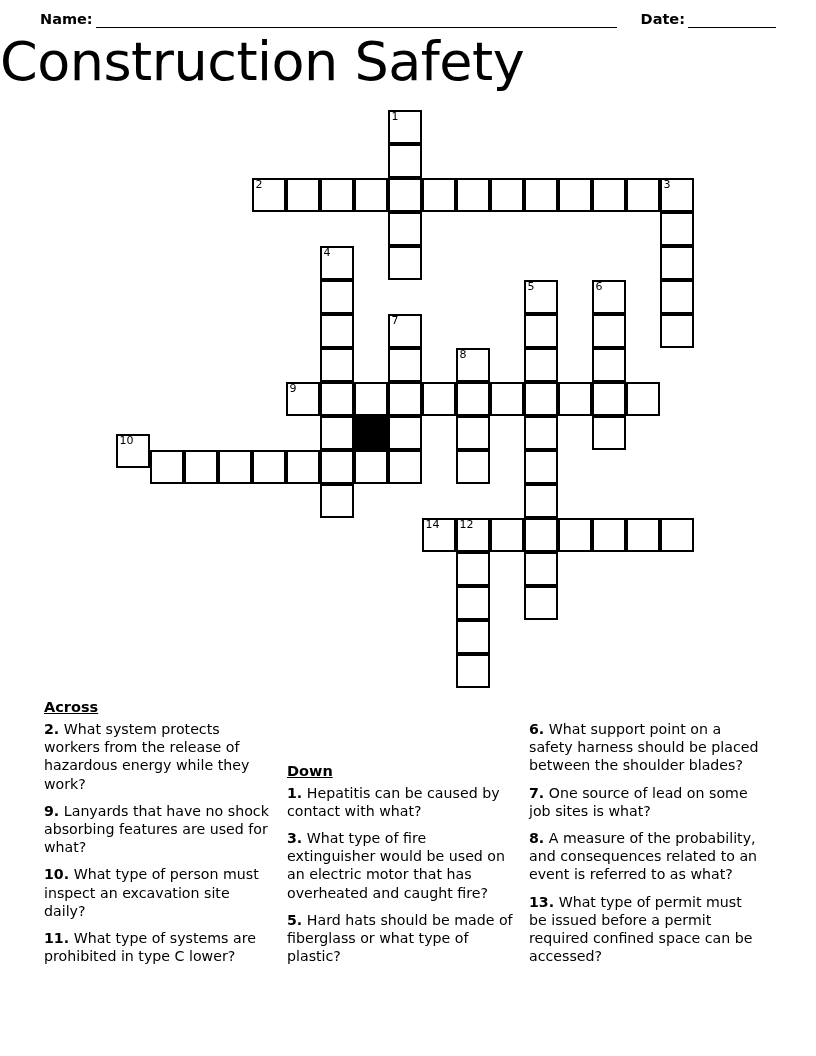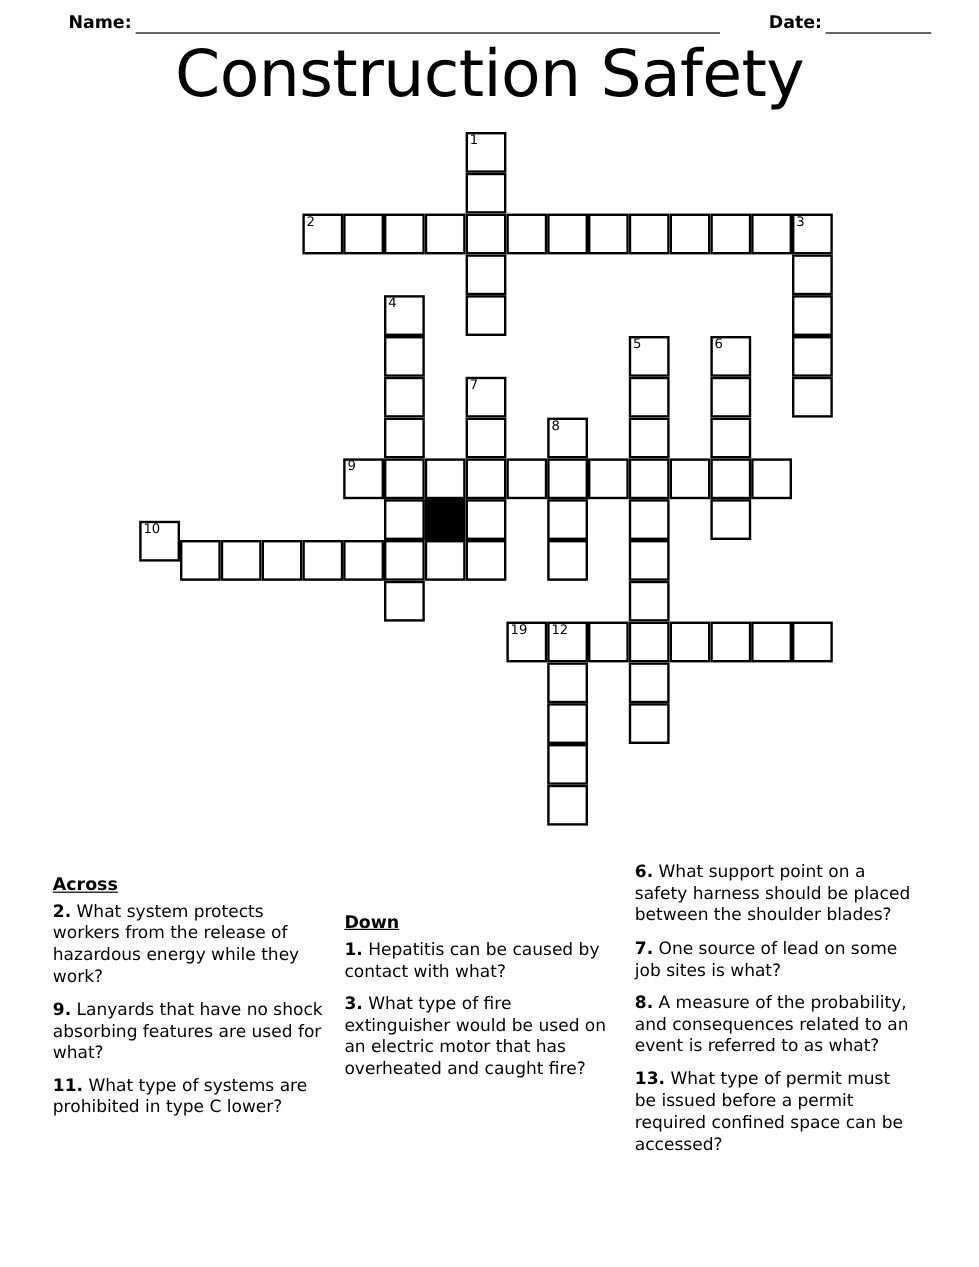--- a/index.html
+++ b/index.html
@@ -27,38 +27,36 @@
     align-items: flex-end;
     padding: 4px 40px 0 40px;
     box-sizing: border-box;
     font-size: 14.5px;
     font-weight: bold;
     letter-spacing: 0px;
   }
   .nd-label {
     white-space: nowrap;
     padding-bottom: 1px;
-    margin-left: 17px;
   }
   .nd-rule {
     border-bottom: 1px solid #000;
     height: 13px;
     margin: 0 0 0 3px;
   }
   .nd-rule-name { flex: 1 1 auto; }
   .nd-rule-date { width: 88px; flex: 0 0 88px; }
   .nd-gap { width: 24px; flex: 0 0 24px; }
 
   
   .puzzle-title {
     position: absolute;
     left: 0;
     top: 34px;
     width: 816px;
-    text-align: center;
     font-size: 54px;
     font-weight: normal;
     font-family: "DejaVu Sans", "Liberation Sans", sans-serif;
     letter-spacing: -0.5px;
     line-height: 1.05;
   }
 
   
   #grid-wrap {
     position: absolute;
@@ -90,21 +88,21 @@
   }
 
   
   #clues {
     position: absolute;
     left: 44px;
     top: 698px;
     width: 730px;
     display: flex;
     gap: 0px;
-    align-items: center;
+    align-items: flex-end;
   }
   .clue-col {
     width: 243px;
     box-sizing: border-box;
     padding-right: 14px;
   }
   .clue-col.col-2 { width: 242px; }
   .clue-col.col-3 { width: 245px; }
   .clue-heading {
     font-size: 14.5px;
@@ -218,21 +216,21 @@
     <div class="cw-cell" style="left: 252px; top: 450px;"></div>
     <div class="cw-cell" style="left: 286px; top: 450px;"></div>
     <div class="cw-cell" style="left: 320px; top: 450px;"></div>
     <div class="cw-cell" style="left: 354px; top: 450px;"></div>
     <div class="cw-cell" style="left: 388px; top: 450px;"></div>
     <div class="cw-cell" style="left: 456px; top: 450px;"></div>
     <div class="cw-cell" style="left: 524px; top: 450px;"></div>
     <div class="cw-cell" style="left: 320px; top: 484px;"></div>
     <div class="cw-cell" style="left: 524px; top: 484px;"></div>
     <div class="cw-cell" style="left: 422px; top: 518px;">
-      <span class="cw-num">19</span>
+      <span class="cw-num">14</span>
     </div>
     <div class="cw-cell" style="left: 456px; top: 518px;">
       <span class="cw-num">12</span>
     </div>
     <div class="cw-cell" style="left: 490px; top: 518px;"></div>
     <div class="cw-cell" style="left: 524px; top: 518px;"></div>
     <div class="cw-cell" style="left: 558px; top: 518px;"></div>
     <div class="cw-cell" style="left: 592px; top: 518px;"></div>
     <div class="cw-cell" style="left: 626px; top: 518px;"></div>
     <div class="cw-cell" style="left: 660px; top: 518px;"></div>
@@ -244,29 +242,31 @@
     <div class="cw-cell" style="left: 456px; top: 654px;"></div>
   </div>
 
 <div id="clues">
 
   <div class="clue-col col-1">
     <div class="clue-heading">Across</div>
     <div id="across-list">
         <p class="clue-item"><span class="cnum">2.</span> <span>What system protects workers from the release of hazardous energy while they work?</span></p>
         <p class="clue-item"><span class="cnum">9.</span> <span>Lanyards that have no shock absorbing features are used for what?</span></p>
+        <p class="clue-item"><span class="cnum">10.</span> <span>What type of person must inspect an excavation site daily?</span></p>
         <p class="clue-item"><span class="cnum">11.</span> <span>What type of systems are prohibited in type C lower?</span></p>
       </div>
   </div>
 
   <div class="clue-col col-2">
     <div class="clue-heading">Down</div>
     <div id="down1-list">
         <p class="clue-item"><span class="cnum">1.</span> <span>Hepatitis can be caused by contact with what?</span></p>
         <p class="clue-item"><span class="cnum">3.</span> <span>What type of fire extinguisher would be used on an electric motor that has overheated and caught fire?</span></p>
+        <p class="clue-item"><span class="cnum">5.</span> <span>Hard hats should be made of fiberglass or what type of plastic?</span></p>
       </div>
   </div>
 
   <div class="clue-col col-3">
     <div class="spacer-heading"></div>
     <div id="down2-list">
         <p class="clue-item"><span class="cnum">6.</span> <span>What support point on a safety harness should be placed between the shoulder blades?</span></p>
         <p class="clue-item"><span class="cnum">7.</span> <span>One source of lead on some job sites is what?</span></p>
         <p class="clue-item"><span class="cnum">8.</span> <span>A measure of the probability, and consequences related to an event is referred to as what?</span></p>
         <p class="clue-item"><span class="cnum">13.</span> <span>What type of permit must be issued before a permit required confined space can be accessed?</span></p>

